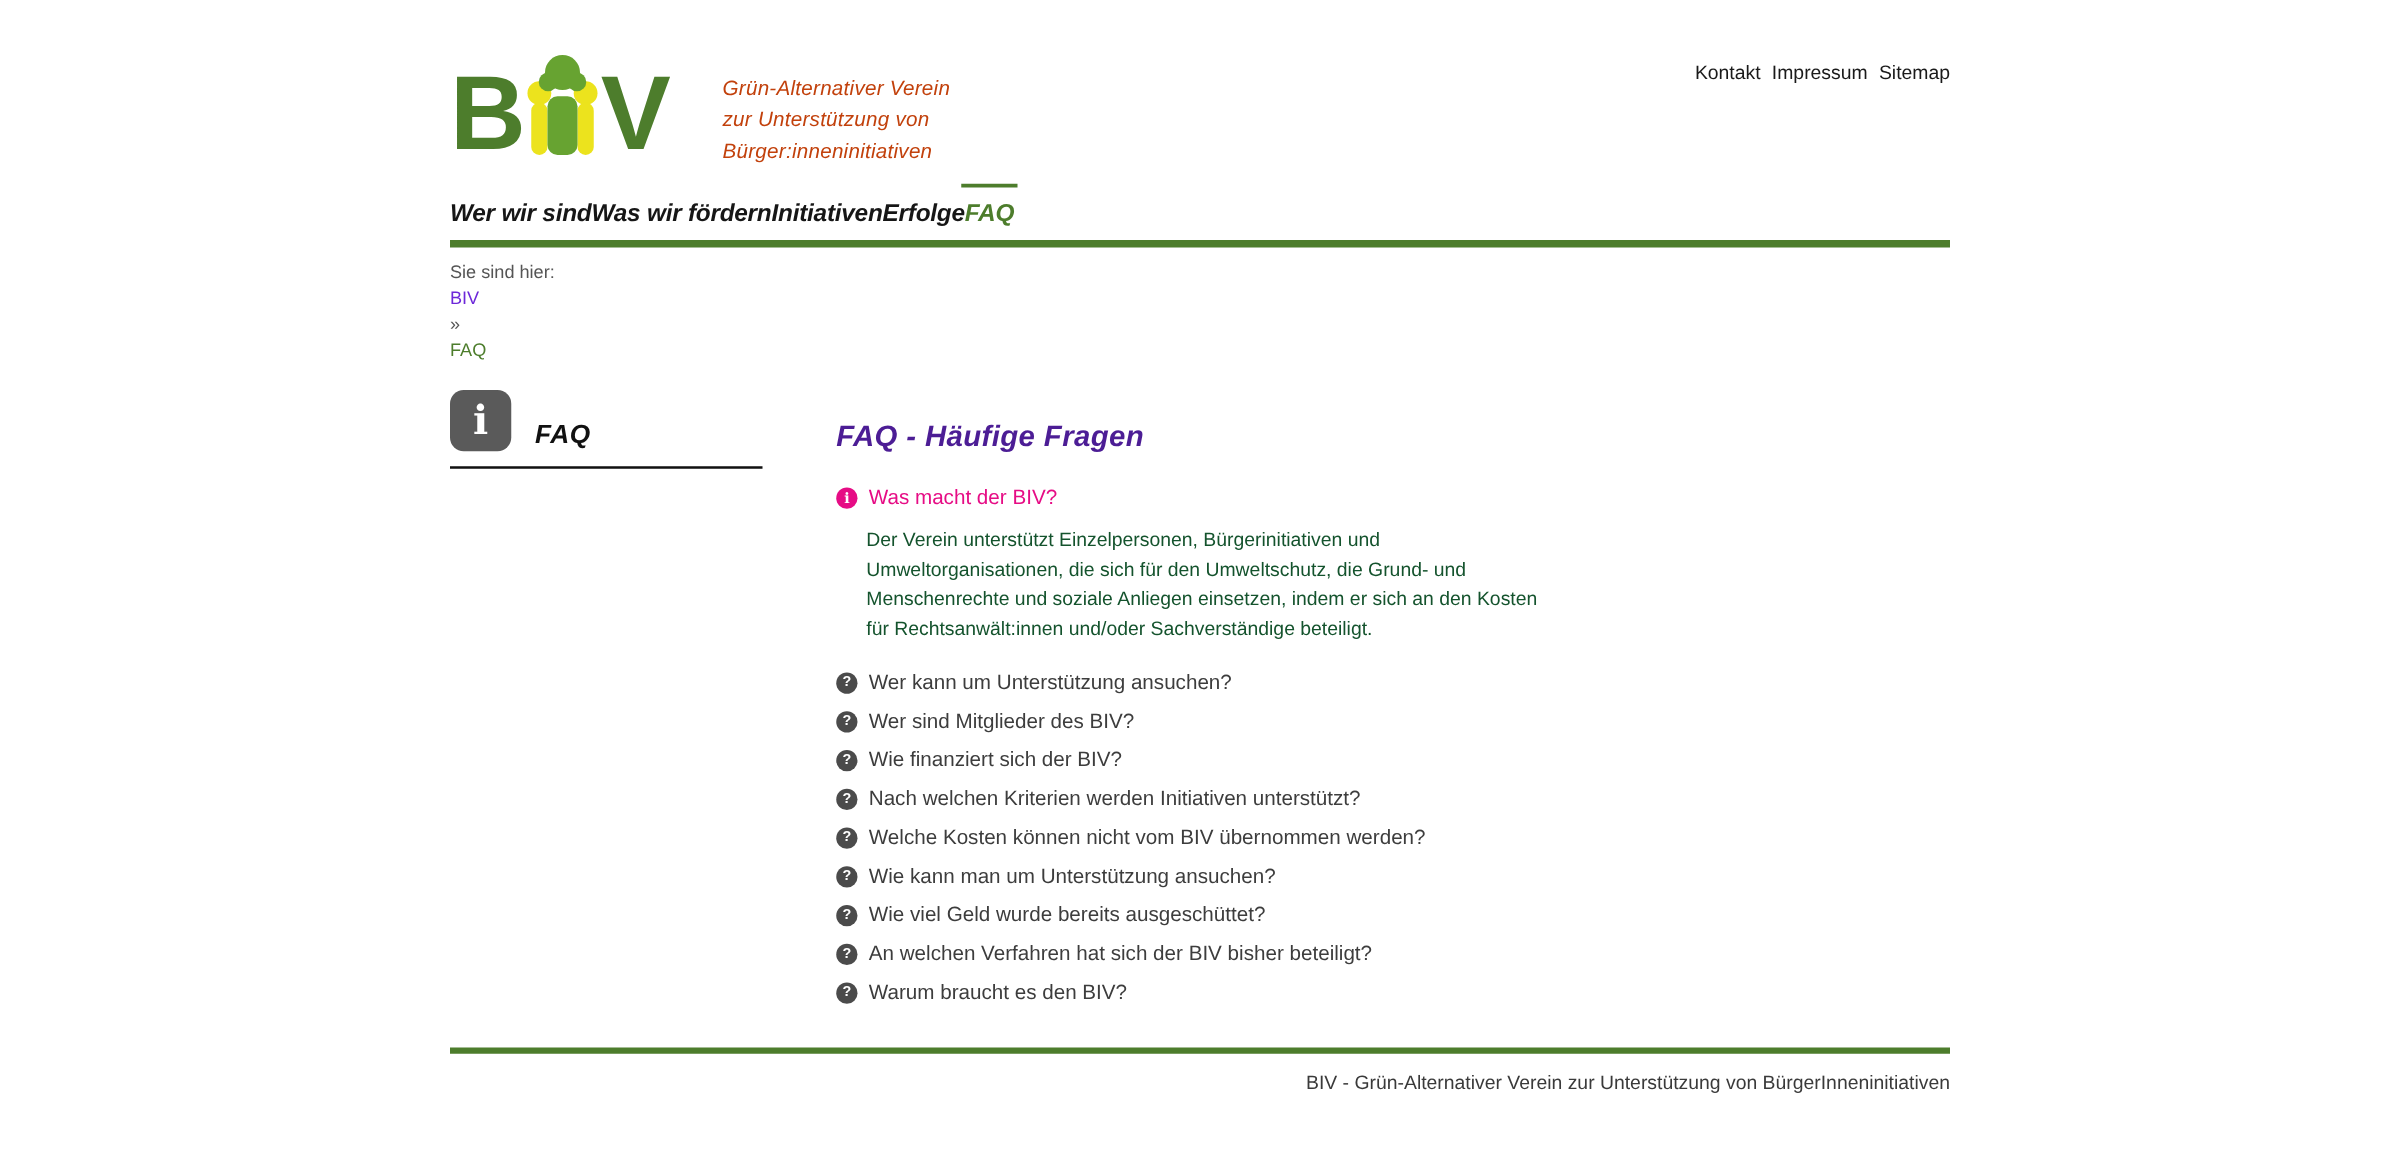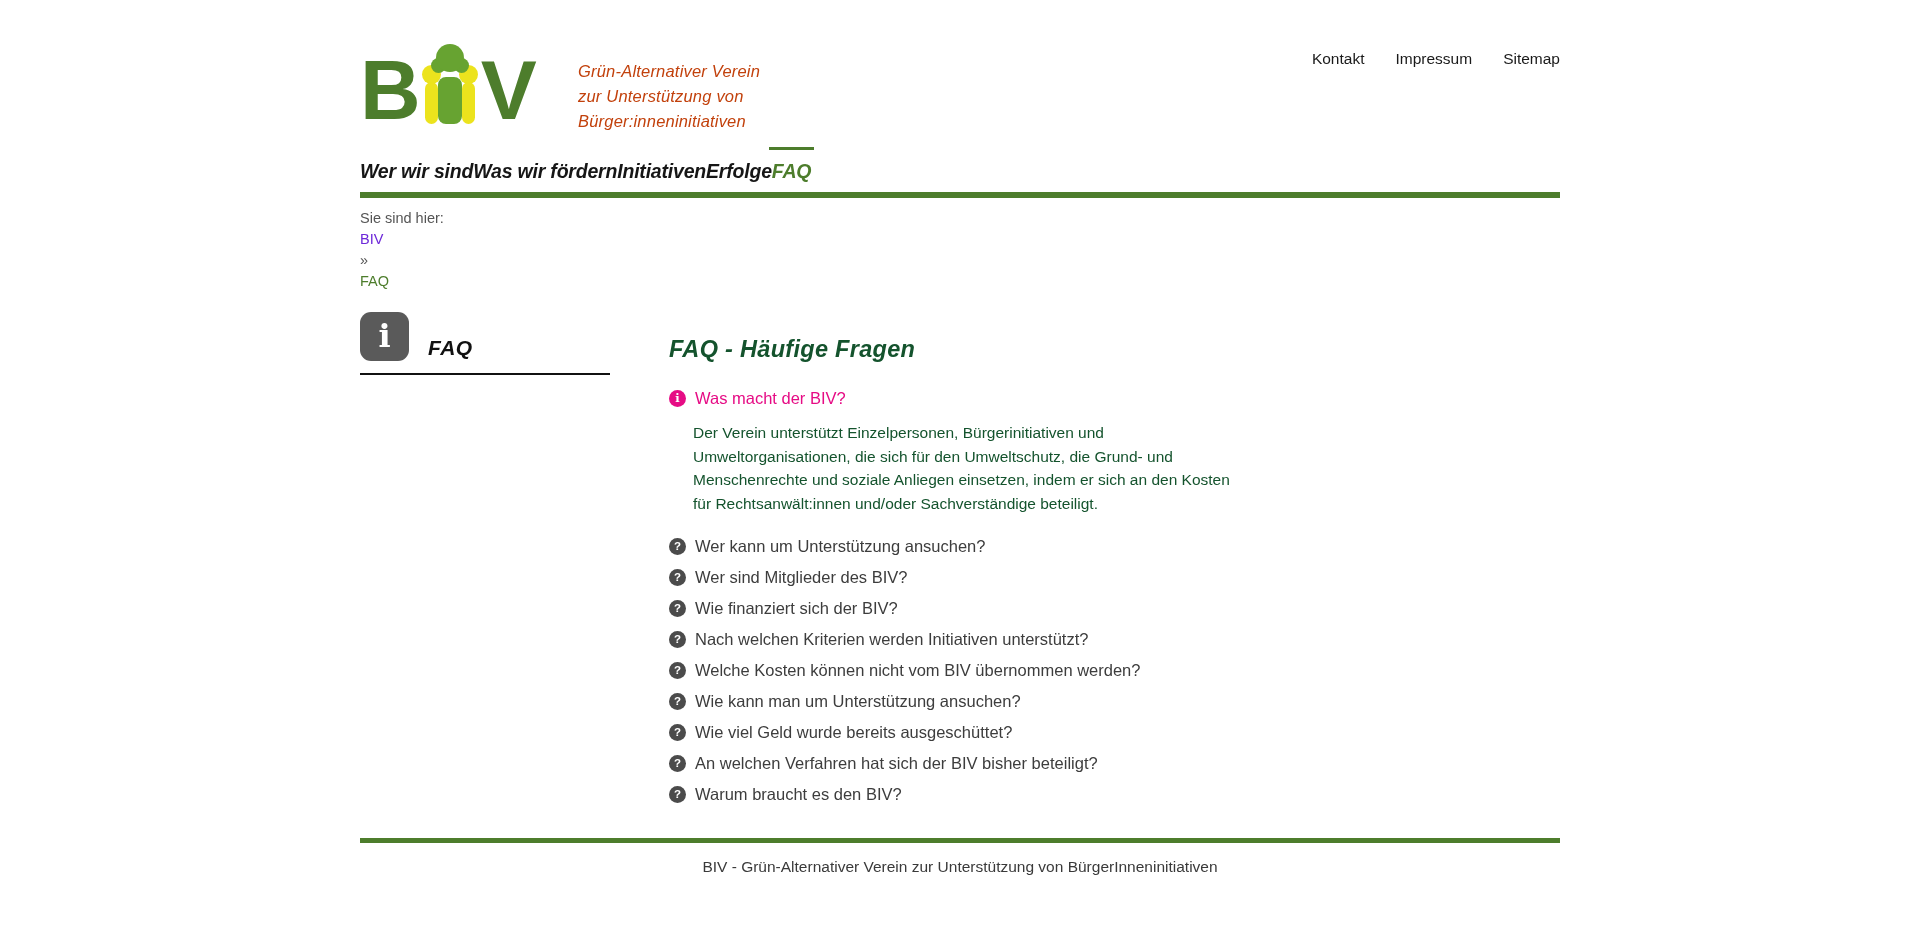--- a/index.html
+++ b/index.html
@@ -27,21 +27,21 @@
   .lf-head { left:14px; top:0; width:28px; height:28px; border-radius:50%; background:#67a331; z-index:2; }
   .lf-side-left  { left:3px;  top:38px; width:13px; height:42px; border-radius:7px; background:#ece31d; }
   .lf-side-right { right:3px; top:38px; width:13px; height:42px; border-radius:7px; background:#ece31d; }
   .lf-body { left:16px; top:33px; width:24px; height:47px; border-radius:8px; background:#67a331; z-index:1; }
 
   .tagline {
     position:absolute; left:218px; top:59px;
     font-style:italic; font-size:16.5px; line-height:25px;
     color:#c2410c; letter-spacing:0.2px;
   }
-  .utility-nav { position:absolute; right:0; top:50px; display:flex; gap:31px; }
+  .utility-nav { position:absolute; right:0; top:50px; display:flex; gap:9px; }
   .utility-nav a {
     font-size:15.5px; color:#1a1a1a; text-decoration:none; cursor:pointer;
   }
 
   
   .main-nav { display:flex; margin-top:20px; }
   .nav-item {
     position:relative; padding-top:13px;
     font-weight:bold; font-style:italic; font-size:19.5px;
     color:#161616; text-decoration:none; cursor:pointer; letter-spacing:-0.2px;
@@ -74,21 +74,21 @@
     margin-left:19px; margin-bottom:1px;
     font-weight:bold; font-style:italic; font-size:21px; color:#111;
     letter-spacing:0.5px;
   }
   .sidebar-rule { height:2px; background:#111; margin-top:12px; }
 
   .main { margin-left:59px; width:891px; }
   .page-title {
     margin-top:24px;
     font-weight:bold; font-style:italic; font-size:23.5px;
-    color:#14532d; letter-spacing:0.3px;
+    color:#4c1d95; letter-spacing:0.3px;
   }
 
   .faq-q { display:flex; align-items:center; gap:9px; cursor:pointer; }
   .q-icon {
     width:17px; height:17px; border-radius:50%; flex:none;
     display:flex; align-items:center; justify-content:center;
     color:#fff; font-weight:bold; font-size:11.5px; line-height:1;
   }
   .q-icon.pink { background:#e60c85; font-family:"DejaVu Serif", serif; }
   .q-icon.gray { background:#4b4b4b; }
@@ -98,21 +98,21 @@
   .faq-answer {
     margin:13px 0 0 24px; width:537px;
     font-size:15.5px; line-height:23.5px; color:#14532d;
   }
 
   .faq-list { margin-top:21px; }
   .faq-list .faq-q { margin-bottom:10px; font-size:16.5px; color:#3d3d3d; line-height:21px; }
 
   
   .footer-rule { margin-top:23px; height:5px; }
-  footer p { margin-top:15px; text-align:center; font-size:15.5px; color:#3a3a3a; }
+  footer p { margin-top:15px; text-align:right; font-size:15.5px; color:#3a3a3a; }
 </style>
 </head>
 <body>
 
 <div class="page">
 
   <header>
     <a class="logo">
       <span class="logo-letter">B</span>
       <span class="logo-figure">

